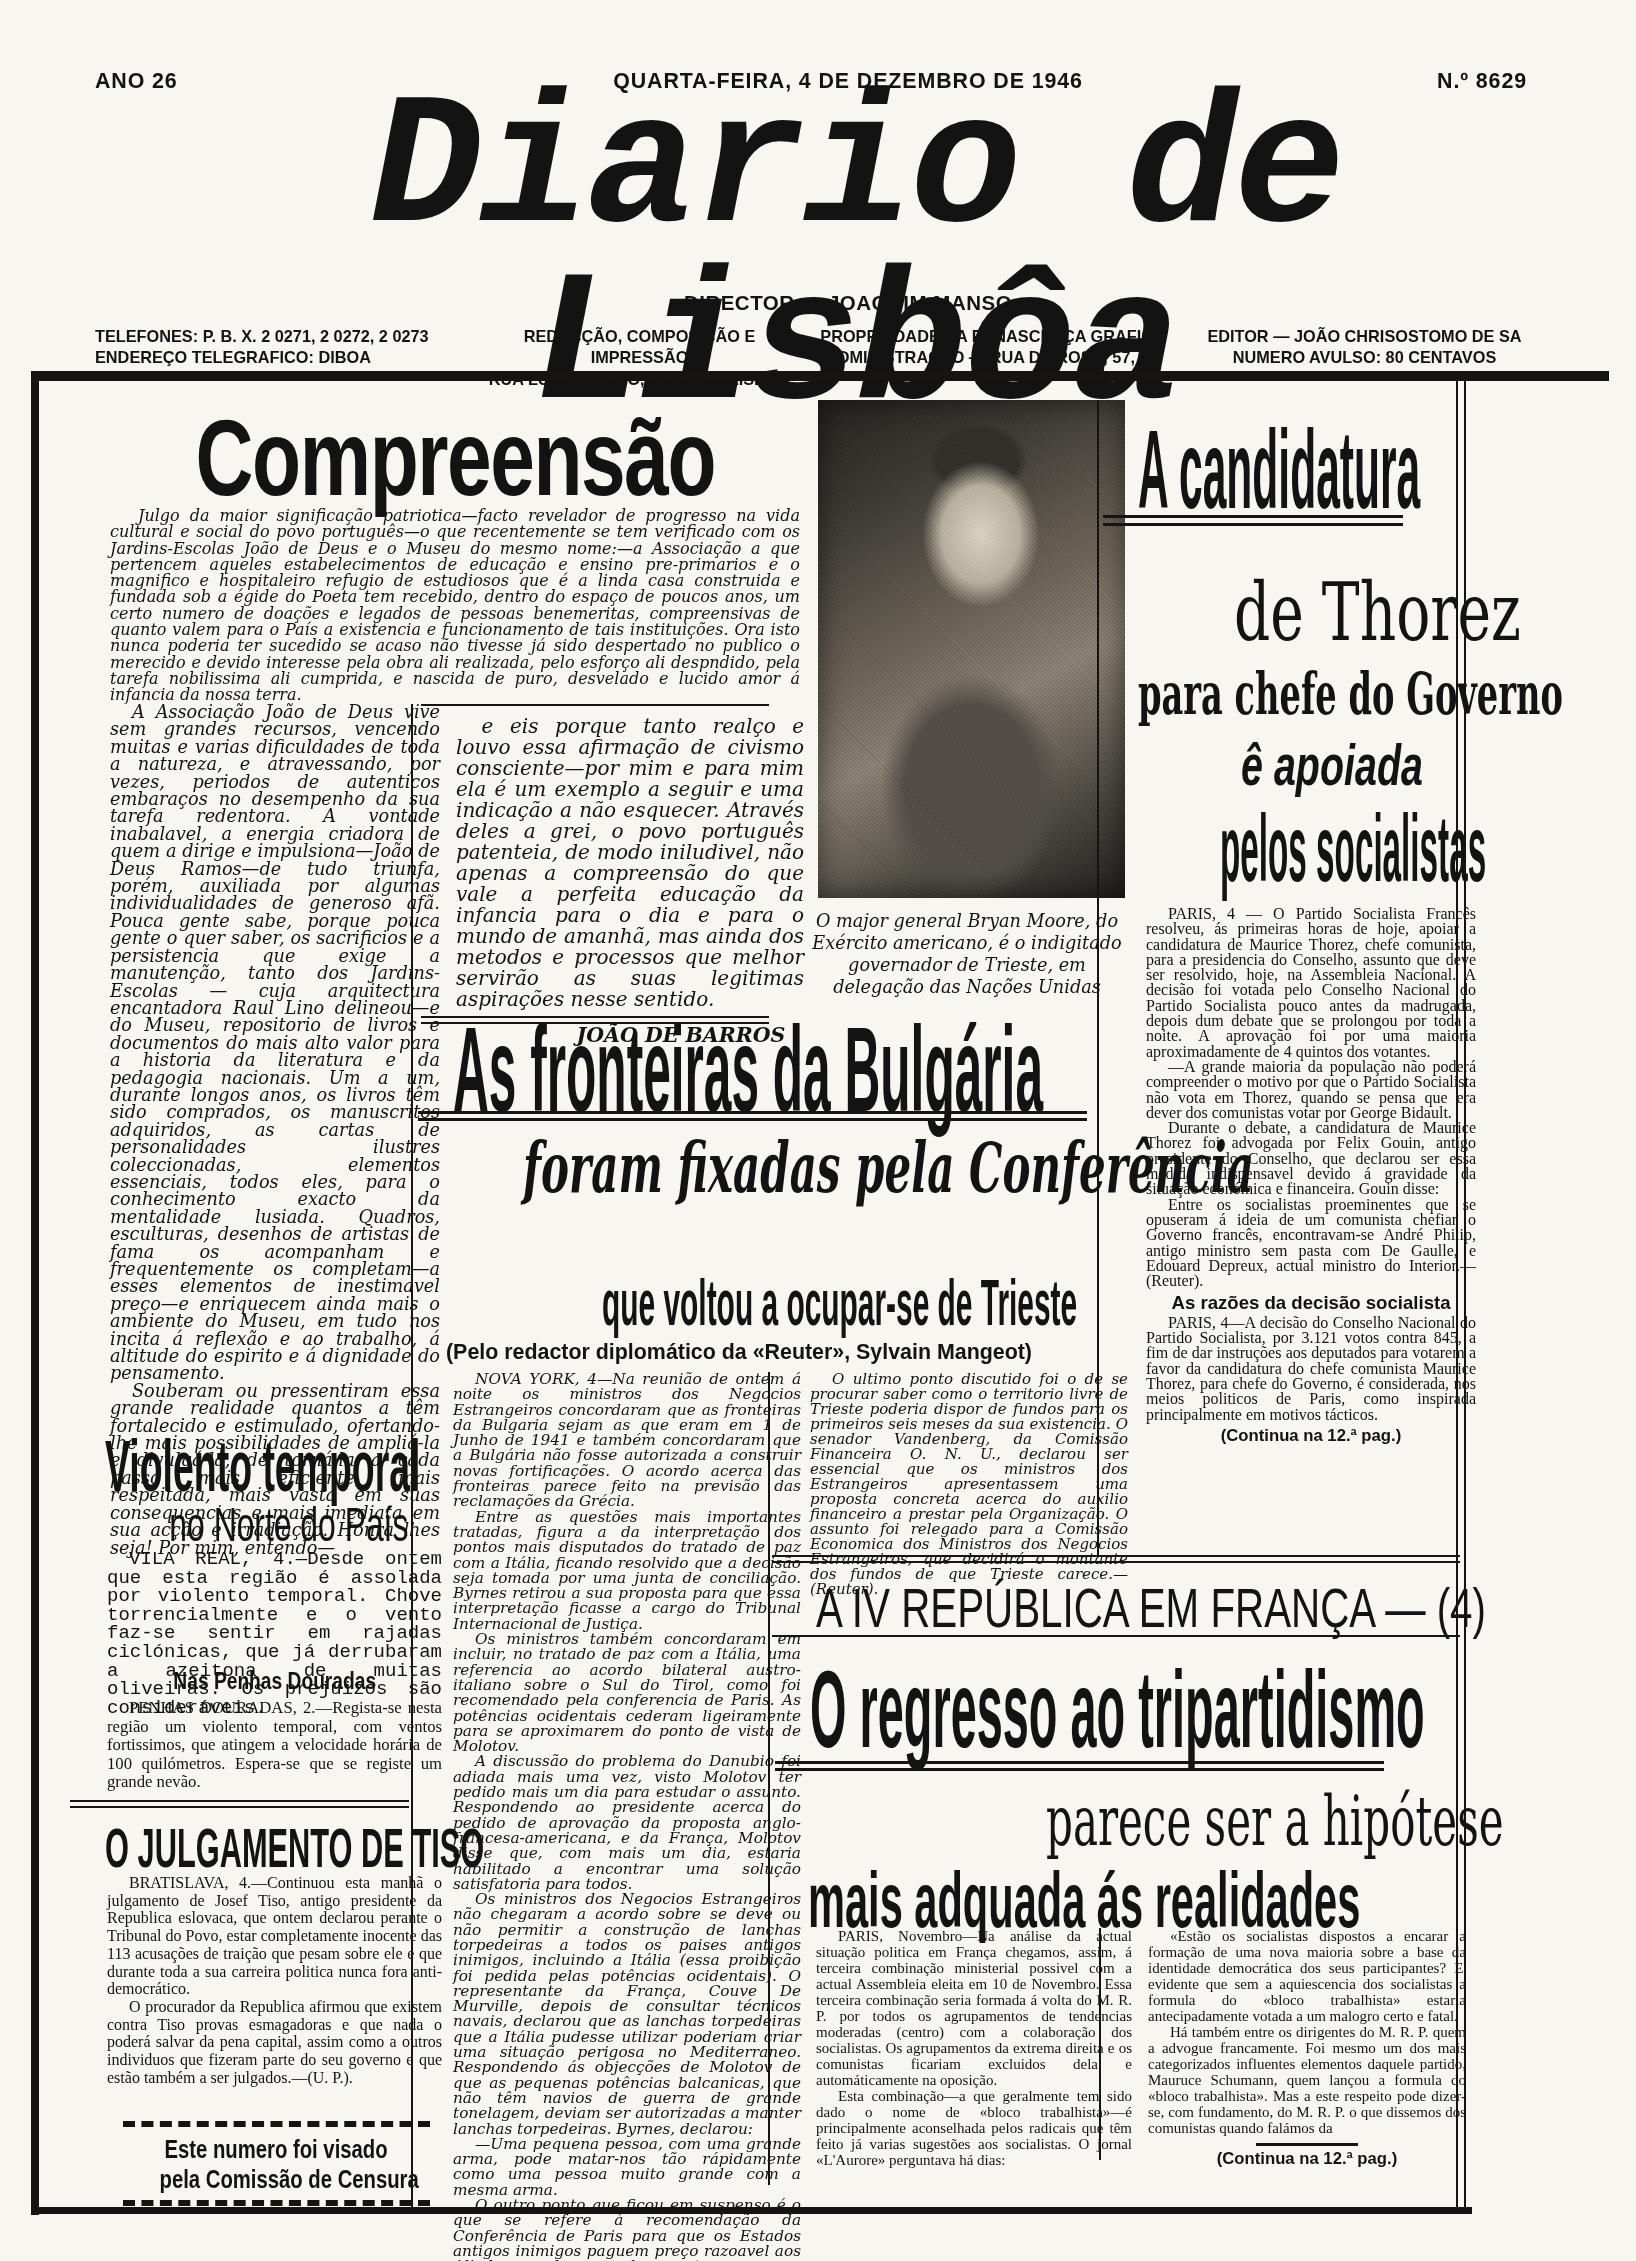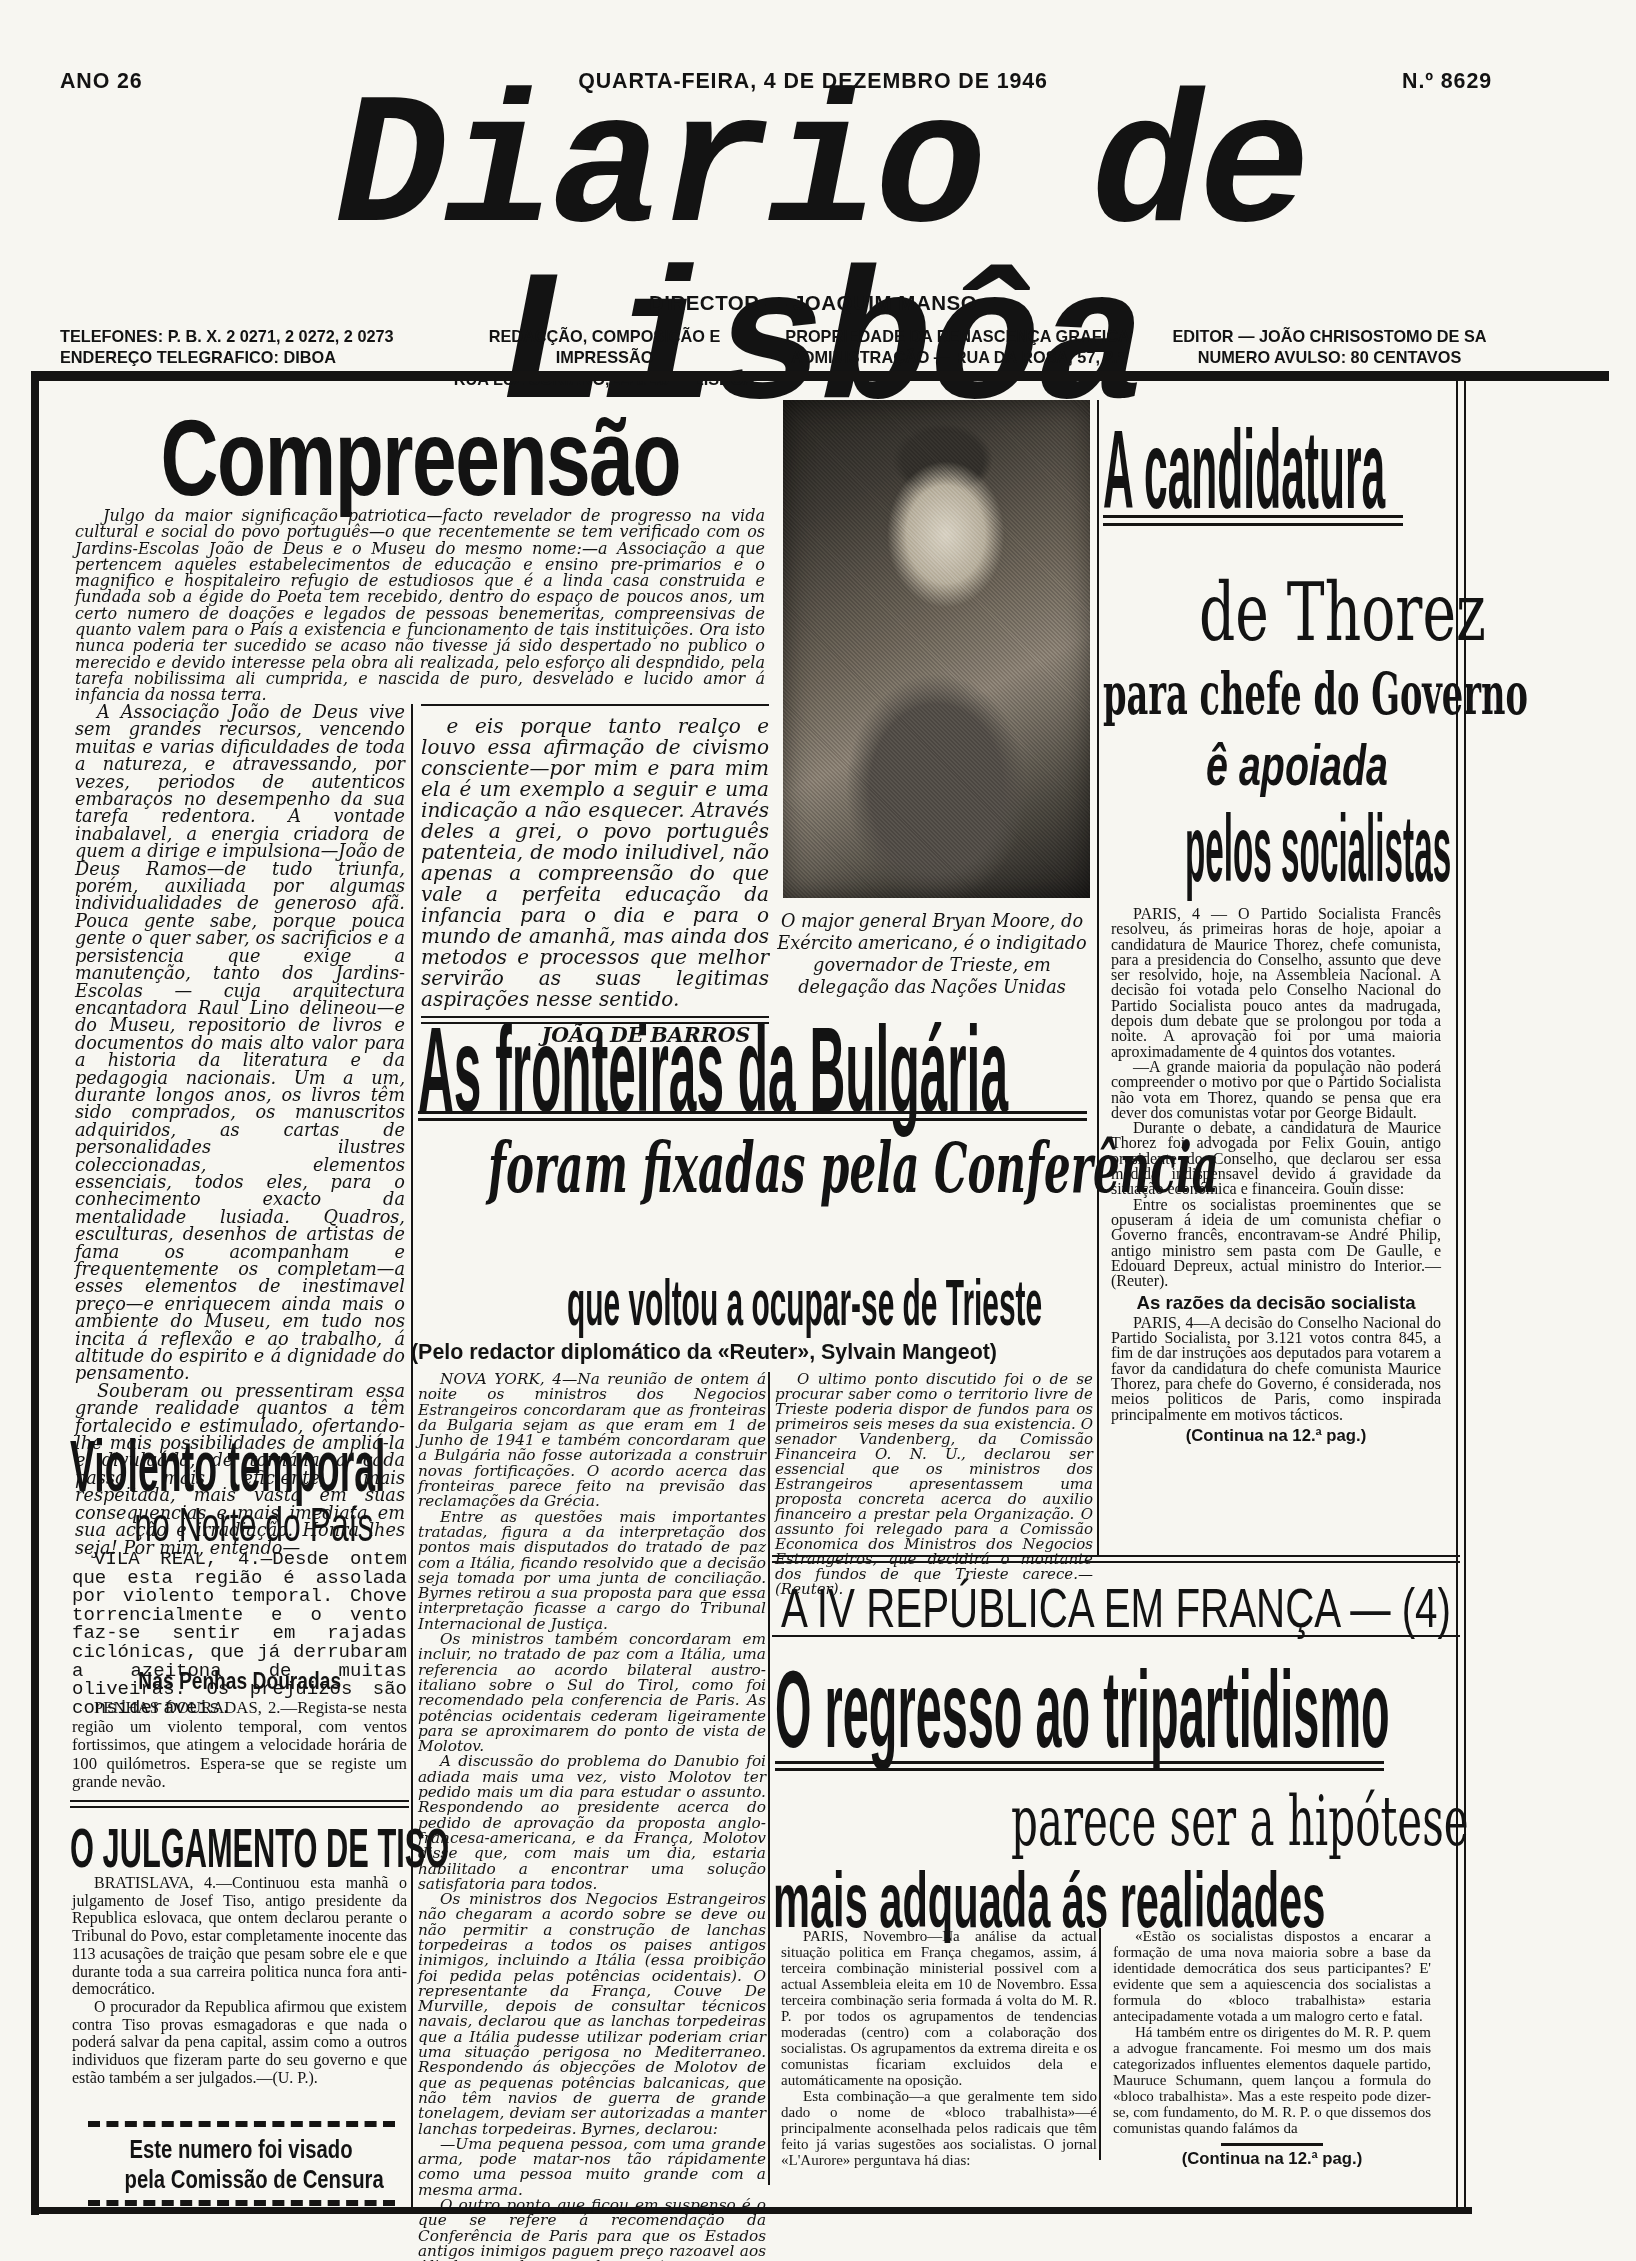--- a/index.html
+++ b/index.html
@@ -1,19 +1,19 @@
 <!DOCTYPE html>
 <html style="font-size:7.4px"><head>
 <meta charset="utf-8">
 <title>Diario de Lisboa</title>
 <style>
   html,body{margin:0;padding:0;}
   body{width:1636px;height:2261px;background:#efeeea;font-family:"Liberation Serif",serif;color:#131313;}
   .page{position:relative;width:1636px;height:2261px;background:#f7f6f1;overflow:hidden;}
-  .b{position:absolute;}
+  .b{position:absolute;margin-left:35px;}
   .bar{position:absolute;background:#151413;}
   .sans{font-family:"Liberation Sans",sans-serif;}
   .serif{font-family:"DejaVu Serif",serif;}
   .lser{font-family:"Liberation Serif",serif;}
   .bold{font-weight:bold;}
   .ital{font-style:italic;}
   .ctr{text-align:center;}
   .rgt{text-align:right;}
   .ju{text-align:justify;text-justify:inter-word;}
   .cx{display:inline-block;white-space:nowrap;transform-origin:0 50%;}

